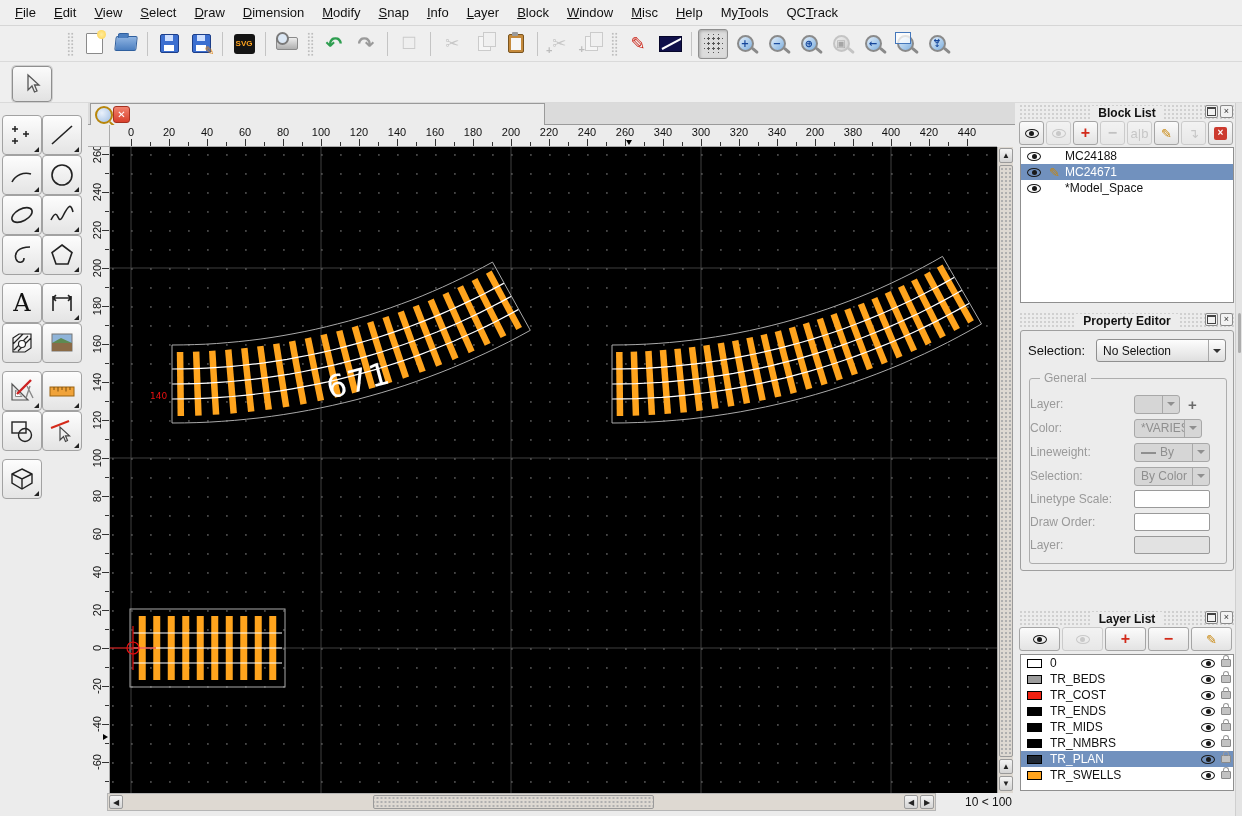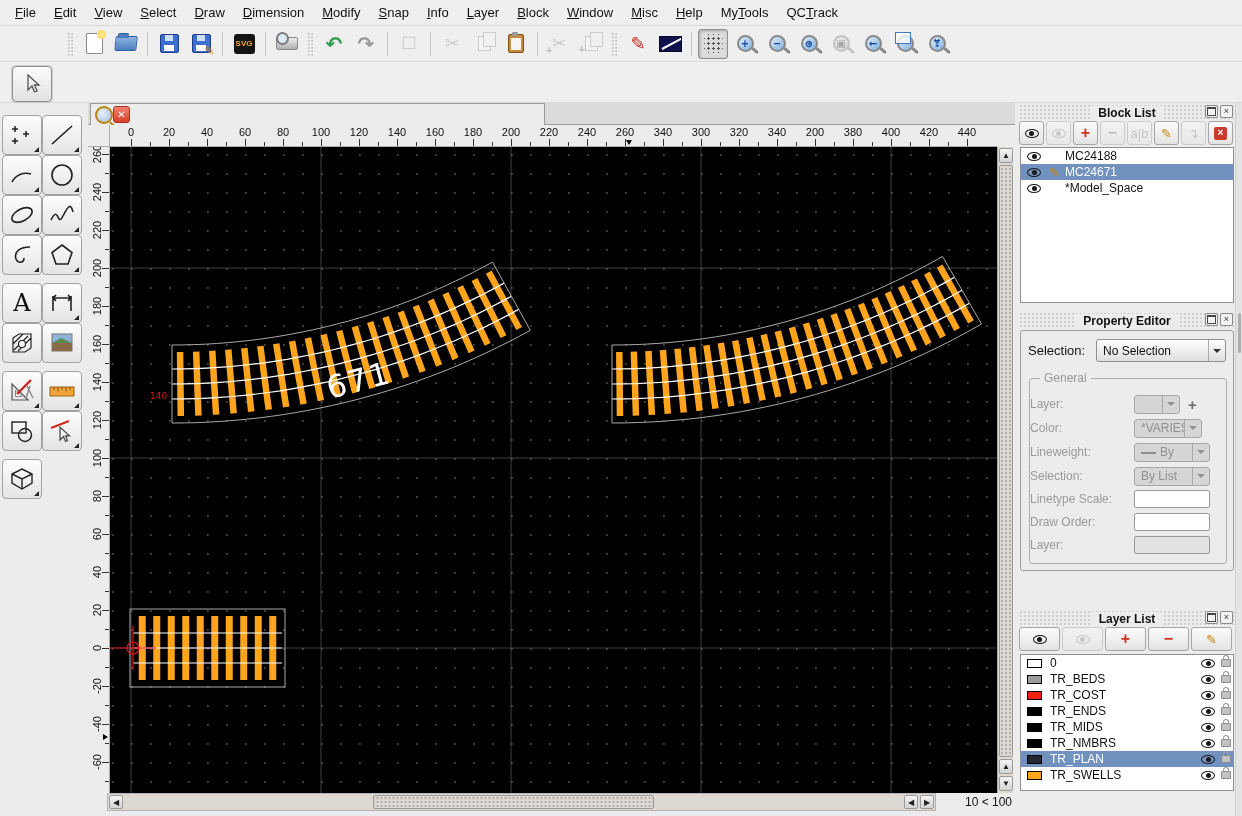--- a/index.html
+++ b/index.html
@@ -747,21 +747,21 @@
     <span class="dd dis" style="width:76px;height:19px">
       <span class="dd-val"><span class="lw-dash"></span><span>By</span></span>
       <span class="dd-btn">
           <span class="tri"></span>
         </span>
     </span>
   </div>
   <div class="perow" style="top:87px">
     <span class="plab">Selection:</span>
     <span class="dd dis" style="width:76px;height:19px">
-      <span class="dd-val">By List</span>
+      <span class="dd-val">By Color</span>
       <span class="dd-btn">
           <span class="tri"></span>
         </span>
     </span>
   </div>
   <div class="perow" style="top:110px">
     <span class="plab">Linetype Scale:</span>
     <input class="pin" style="width: 76px;" readonly="" value="">
   </div>
   <div class="perow" style="top:133px">

